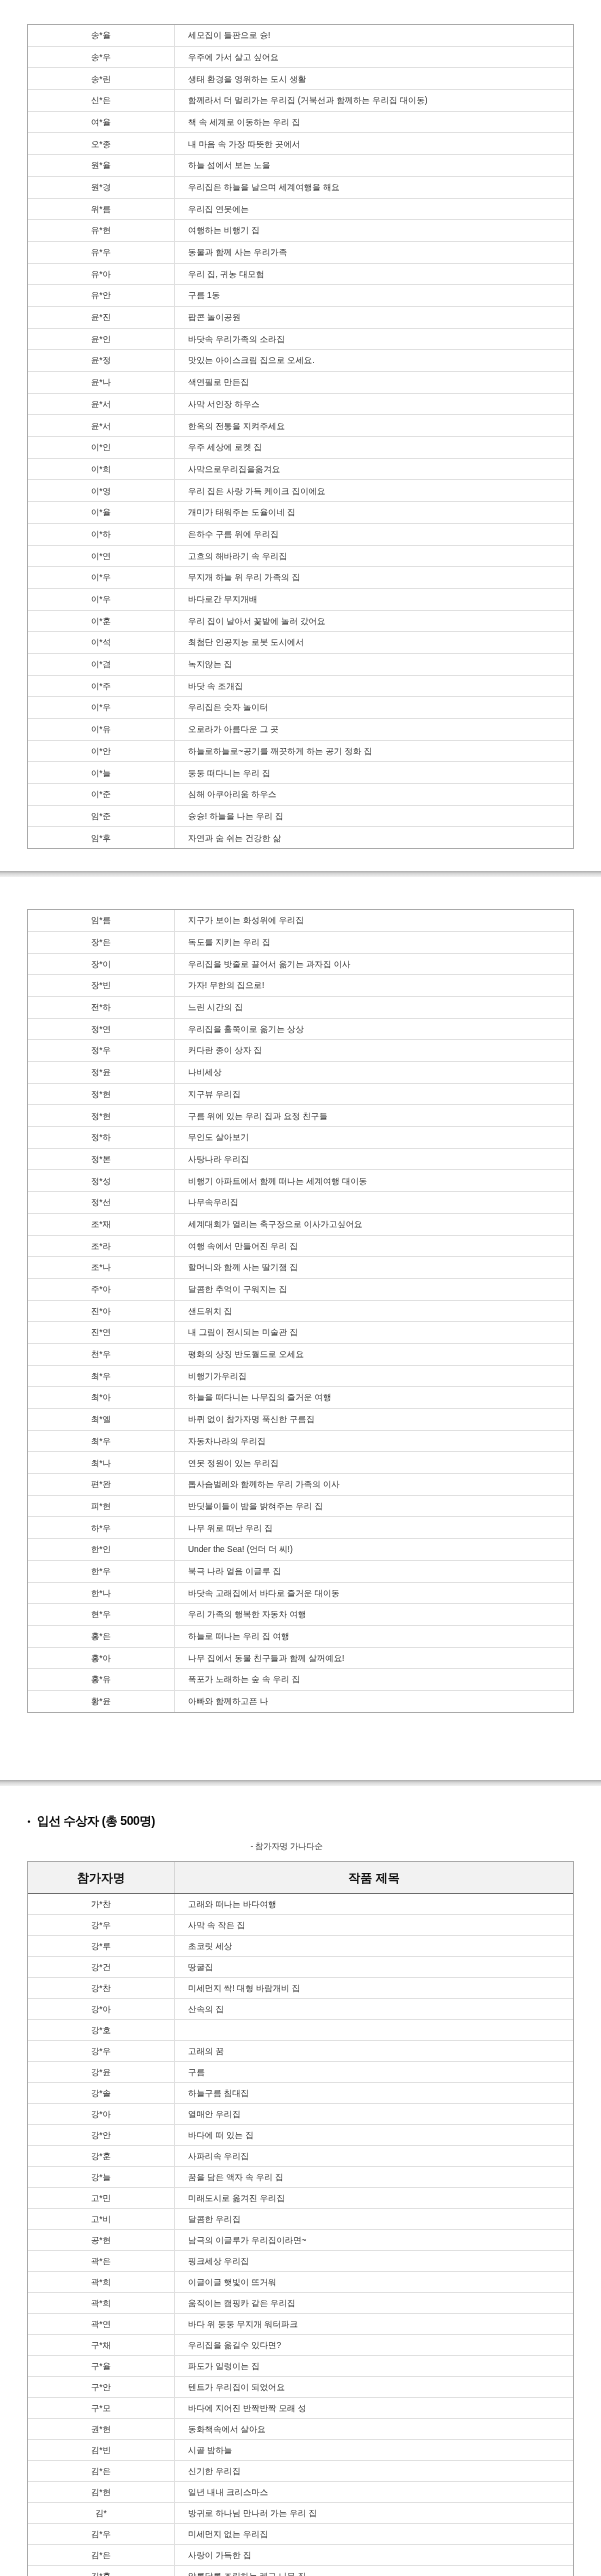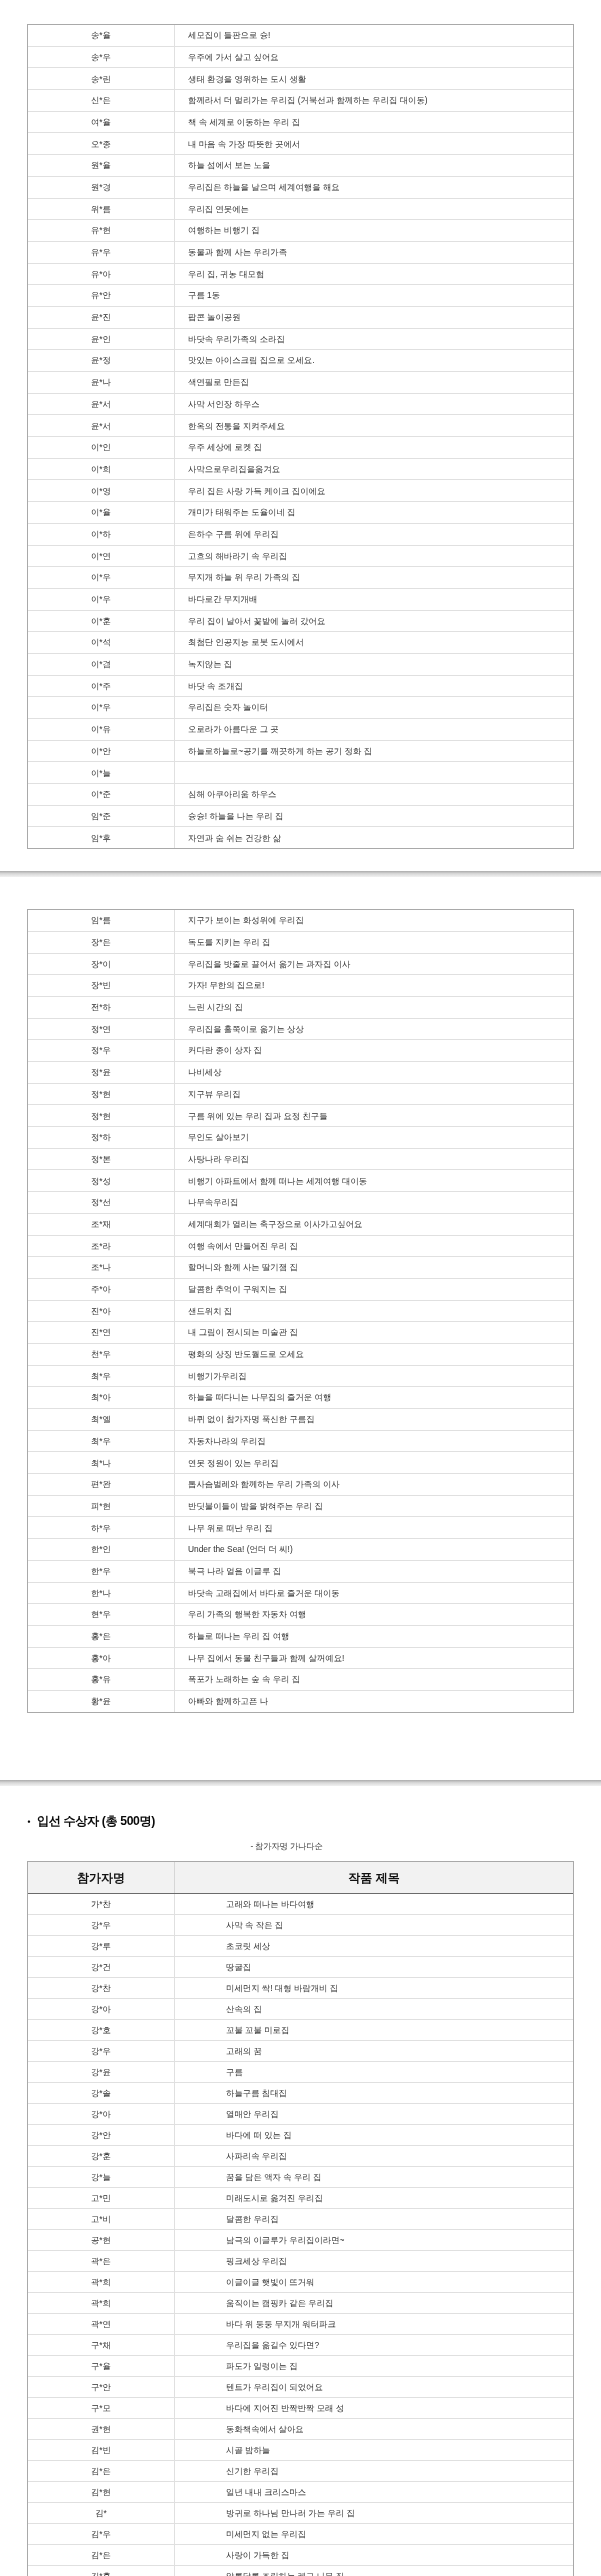--- a/index.html
+++ b/index.html
@@ -7,21 +7,21 @@
     width:602px;min-height:2576px;background:#ffffff;position:relative;
     font-family:"Liberation Sans","DejaVu Sans",sans-serif;color:#2e2e2e;overflow:hidden;
   }
   .award-table{
     margin-left:27px;width:545px;border:0.8px solid #a9a9a9;background:#fff;
   }
   .t1{margin-top:24px;}
   .t2{margin-top:32px;}
   .t3{margin-top:9.2px;}
   .trow{display:flex;height:20.7px;align-items:stretch;}
-  .t3 .trow{height:20px;gap:38px;}
+  .t3 .trow{height:20px;}
   .trow:not(:last-child){border-bottom:0.8px solid #e0e0e0;}
   .tbody .trow:last-child{border-bottom:none;}
   .cell{font-size:8.4px;line-height:1;}
   .cell.name{
     width:146px;border-right:0.8px solid #e0e0e0;
     display:flex;align-items:center;justify-content:center;text-align:center;
   }
   .cell.title{flex:1;display:flex;align-items:center;padding-left:13px;text-align:left;}
   .thead{
     display:flex;height:31px;background:#f2f2f2;border-bottom:1.5px solid #6b6b6b;
@@ -182,20 +182,21 @@
         <div class="trow">
           <div class="cell name">이*유</div>
           <div class="cell title">오로라가 아름다운 그 곳</div>
         </div>
         <div class="trow">
           <div class="cell name">이*안</div>
           <div class="cell title">하늘로하늘로~공기를 깨끗하게 하는 공기 정화 집</div>
         </div>
         <div class="trow">
           <div class="cell name">이*늘</div>
+          <div class="cell title">둥둥 떠다니는 우리 집</div>
         </div>
         <div class="trow">
           <div class="cell name">이*준</div>
           <div class="cell title">심해 아쿠아리움 하우스</div>
         </div>
         <div class="trow">
           <div class="cell name">임*준</div>
           <div class="cell title">슝슝! 하늘을 나는 우리 집</div>
         </div>
         <div class="trow">
@@ -394,21 +395,20 @@
         <div class="trow">
           <div class="cell name">강*찬</div>
           <div class="cell title">미세먼지 싹! 대형 바람개비 집</div>
         </div>
         <div class="trow">
           <div class="cell name">강*아</div>
           <div class="cell title">산속의 집</div>
         </div>
         <div class="trow">
           <div class="cell name">강*호</div>
-          <div class="cell title">꼬불 꼬불 미로집</div>
         </div>
         <div class="trow">
           <div class="cell name">강*우</div>
           <div class="cell title">고래의 꿈</div>
         </div>
         <div class="trow">
           <div class="cell name">강*윤</div>
           <div class="cell title">구름</div>
         </div>
         <div class="trow">

